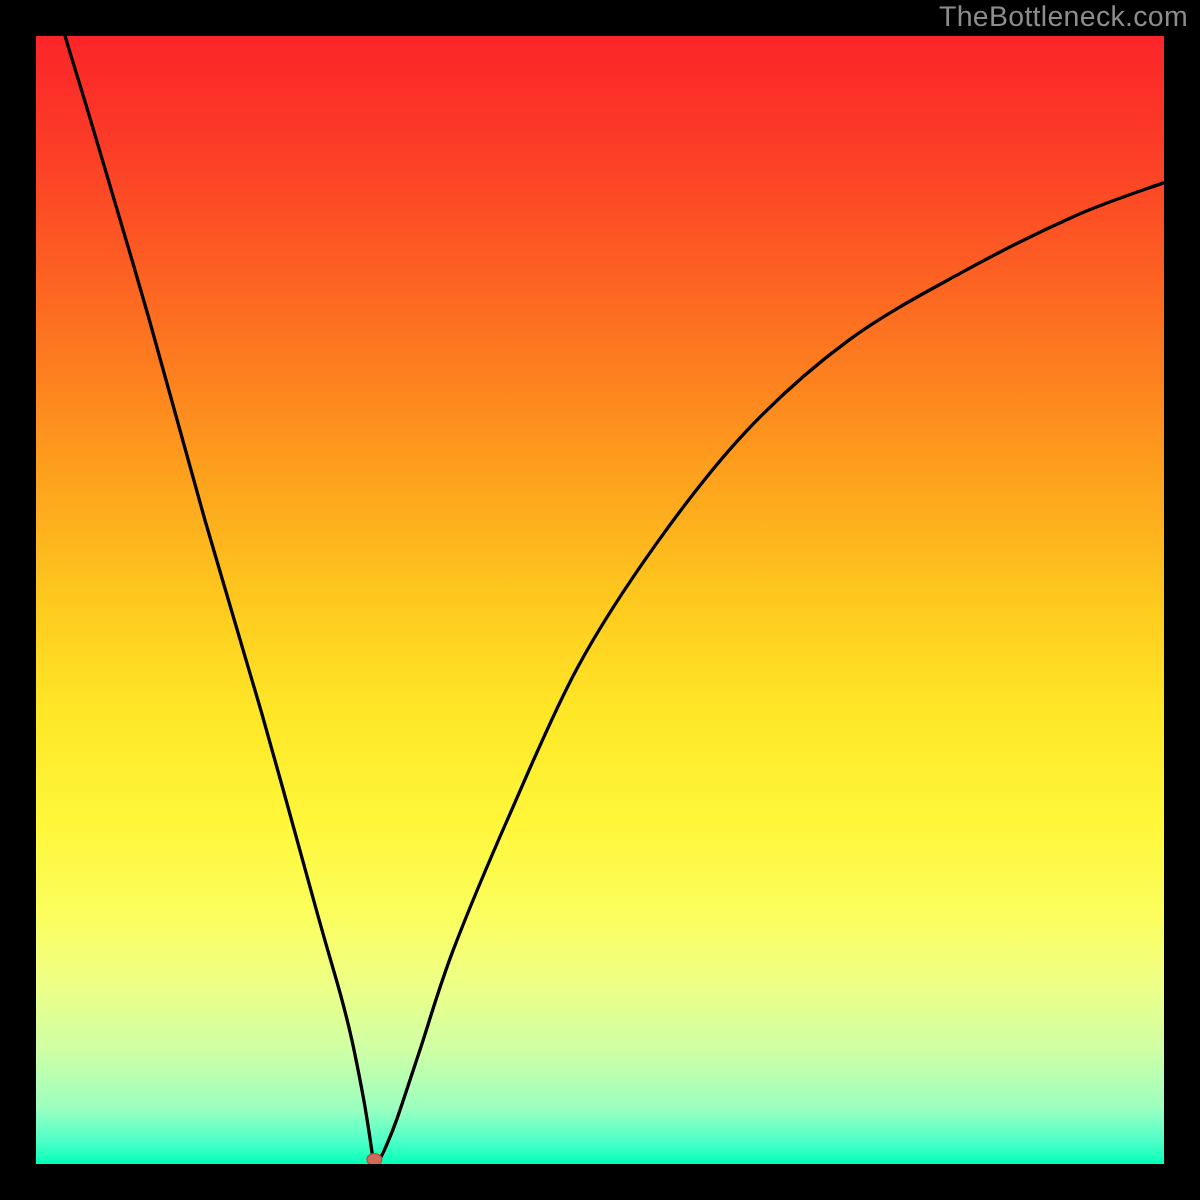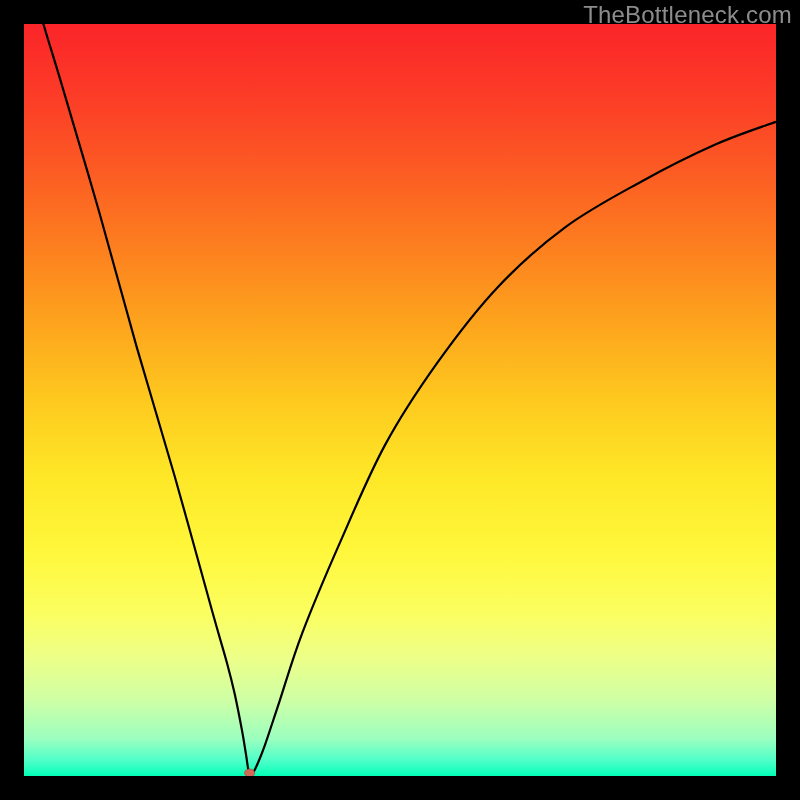--- a/index.html
+++ b/index.html
@@ -30,21 +30,21 @@
       #ceffa6 90%,
       #9cffbf 95%,
       #4dffc9 98%,
       #03ffb7 100%);
   }
   .watermark {
     position: absolute;
     top: 1px;
     right: 8px;
     font-family: Arial, Helvetica, sans-serif;
-    font-size: 24px;
+    font-size: 19px;
     font-weight: 500;
     color: #8d8d8d;
     letter-spacing: 0.2px;
   }
   svg.curve {
     position: absolute;
     left: 0;
     top: 0;
     width: 752px;
     height: 752px;

